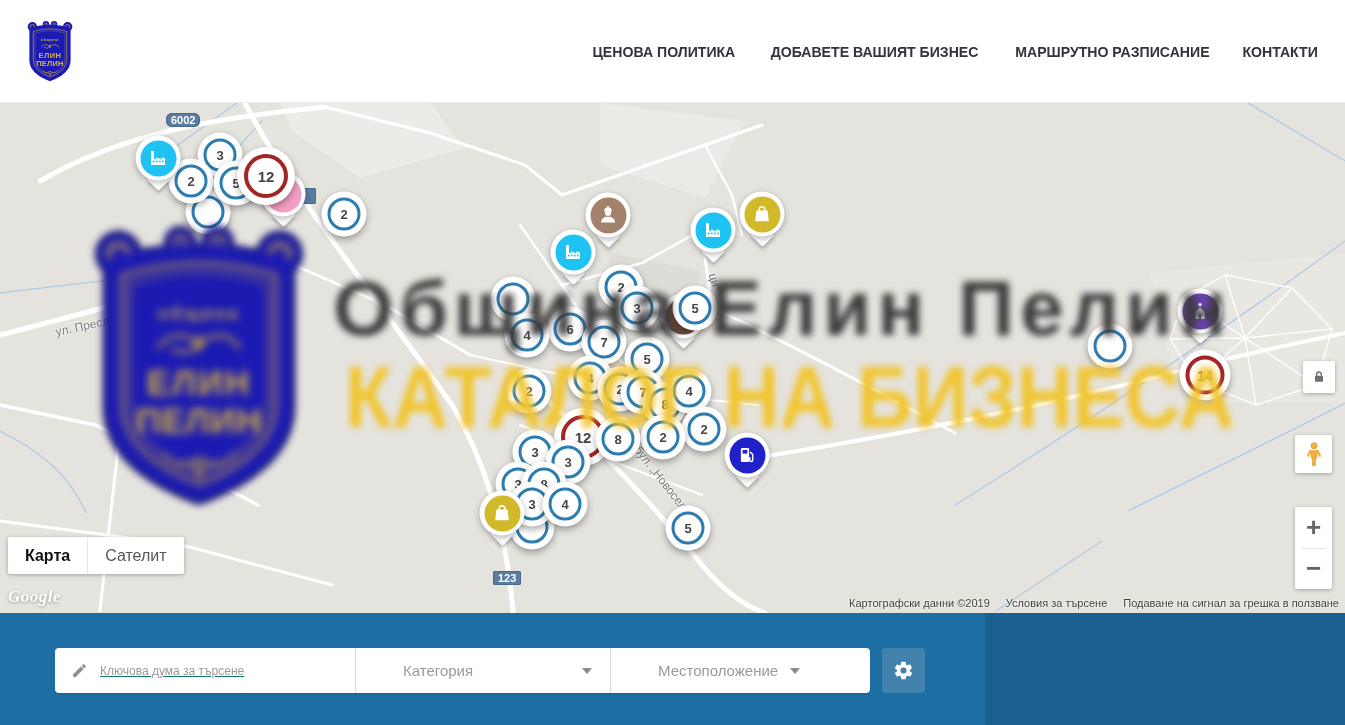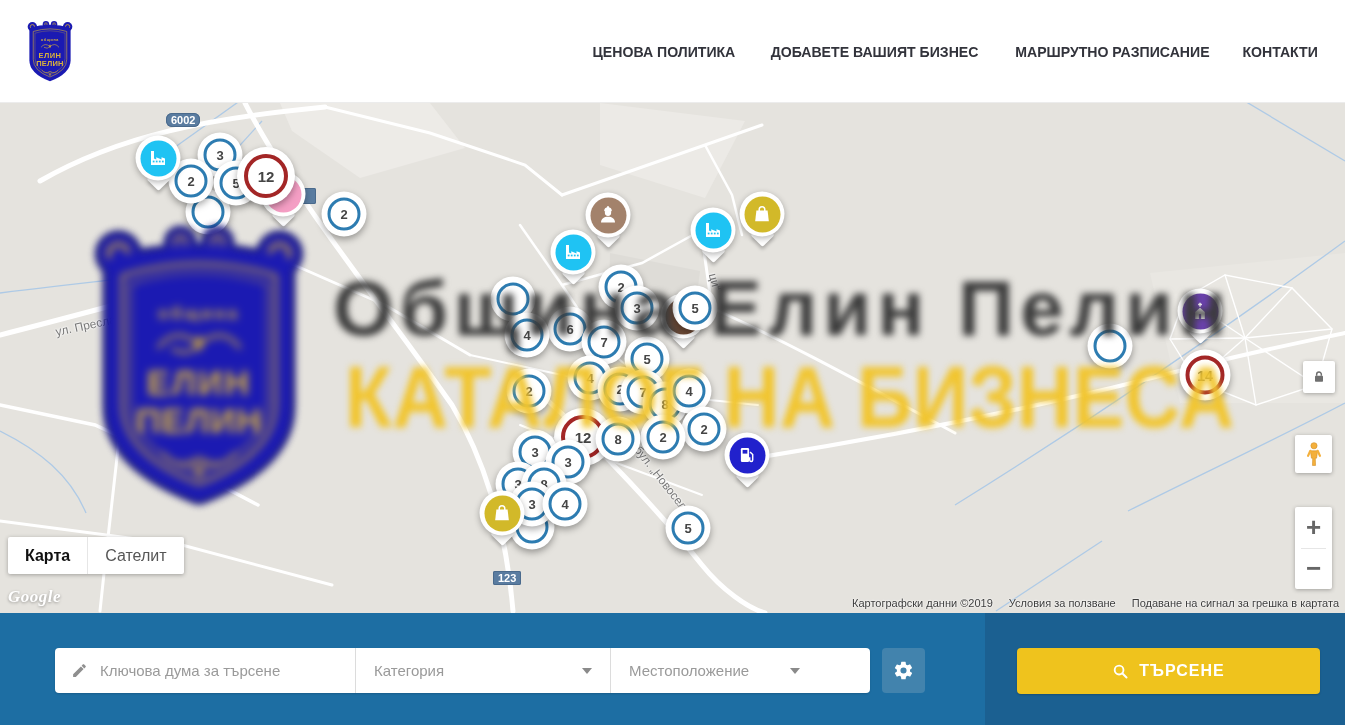--- a/index.html
+++ b/index.html
@@ -79,27 +79,27 @@
     color:#666; cursor:pointer; font-weight:bold; }
   .zoom-divider { height:1px; background:#e6e6e6; margin:0 6px; }
 
   
   .searchbar { position:absolute; left:0; top:613px; width:1345px; height:112px; background:#1d6ea3; z-index:30; }
   .searchbar-right { position:absolute; right:0; top:0; width:360px; height:112px; background:#1b6091; }
   .filters { position:absolute; left:55px; top:35px; width:815px; height:45px; background:#fff;
     border-radius:4px; display:flex; box-shadow:0 1px 2px rgba(0,0,0,.15); }
   .f-keyword { width:300px; display:flex; align-items:center; padding:0 12px 0 16px; }
   .f-keyword svg { width:17px; height:17px; margin-right:12px; flex:none; }
-  .f-keyword input { border:none; outline:none; width:100%; font-size:15px; color:#4c1d95;
-    font-family:"Liberation Sans", sans-serif; }
+  .f-keyword input { border:none; outline:none; width:100%; font-size:12px; color:#0f766e;
+    font-family:"Liberation Sans", sans-serif;text-decoration:underline; }
   .f-keyword input::placeholder { color:#9a9a9a; }
   .f-select { display:flex; align-items:center; justify-content:space-between; padding:0 18px;
     border-left:1px solid #dcdcdc; cursor:pointer; }
   .f-category { width:255px; } .f-location { width:208px; }
-  .f-select .ph { font-size:15px; color:#9a9a9a; }
+  .f-select .ph { font-size:15px; color:#9a9a9a;margin-left:29px; }
   .caret { width:0; height:0; border-left:5px solid transparent; border-right:5px solid transparent;
     border-top:6px solid #8a8a8a; }
   .gear-btn { position:absolute; left:882px; top:35px; width:43px; height:45px; background:#4283ad;
     border-radius:4px; display:flex; align-items:center; justify-content:center; cursor:pointer; }
   .gear-btn svg { width:21px; height:21px; }
   .search-btn { position:absolute; left:1017px; top:35px; width:303px; height:46px; background:#efc31d;
     border-radius:4px; display:flex; align-items:center; justify-content:center; gap:10px; cursor:pointer;
     box-shadow:0 1px 2px rgba(0,0,0,.2); }
   .search-btn svg { width:17px; height:17px; }
   .search-btn span { color:#fff; font-size:16px; font-weight:bold; letter-spacing:1px; }
@@ -449,22 +449,22 @@
       <div class="wm-subtitle">КАТАЛОГ НА БИЗНЕСА</div>
     </div>
 
     <div class="maptype">
       <div class="maptype-btn sel">Карта</div>
       <div class="maptype-btn unsel">Сателит</div>
     </div>
     <div class="google-logo">Google</div>
     <div class="attribution" id="attribution">
         <span>Картографски данни ©2019</span>
-        <span class="link">Условия за ползване</span>
-        <span class="link">Подаване на сигнал за грешка в картата</span>
+        <span class="link">Условия за търсене</span>
+        <span class="link">Подаване на сигнал за грешка в ползване</span>
       </div>
 
     <div class="ctrl ctrl-lock">
       <svg width="16" height="16" viewBox="0 0 24 24">
         <path d="M8.5 10V8a3.5 3.5 0 0 1 7 0v2" stroke="#6f6f6f" stroke-width="2.2" fill="none"></path>
         <rect x="6" y="10" width="12" height="9" rx="1" fill="#6f6f6f"></rect>
       </svg>
     </div>
     <div class="ctrl ctrl-pegman">
       <svg width="22" height="26" viewBox="0 0 24 28">
@@ -496,22 +496,15 @@
       <div class="f-select f-location">
         <span class="ph">Местоположение</span>
         <span class="caret"></span>
       </div>
     </div>
     <div class="gear-btn">
       <svg viewBox="0 0 24 24">
         <path fill="#fff" d="M19.4 13c.04-.32.06-.66.06-1s-.02-.68-.06-1l2.1-1.65a.5.5 0 0 0 .12-.64l-2-3.46a.5.5 0 0 0-.6-.22l-2.5 1a7.3 7.3 0 0 0-1.7-1l-.4-2.65A.5.5 0 0 0 13.9 2h-4a.5.5 0 0 0-.5.42l-.4 2.65c-.6.26-1.17.6-1.7 1l-2.5-1a.5.5 0 0 0-.6.22l-2 3.46a.5.5 0 0 0 .12.64L4.5 11c-.04.32-.06.66-.06 1s.02.68.06 1l-2.1 1.65a.5.5 0 0 0-.12.64l2 3.46c.14.24.42.34.6.22l2.5-1c.53.4 1.1.74 1.7 1l.4 2.65a.5.5 0 0 0 .5.42h4a.5.5 0 0 0 .5-.42l.4-2.65c.6-.26 1.17-.6 1.7-1l2.5 1c.24.1.5 0 .6-.22l2-3.46a.5.5 0 0 0-.12-.64L19.4 13zm-7.4 2.5a3.5 3.5 0 1 1 0-7 3.5 3.5 0 0 1 0 7z"></path>
       </svg>
     </div>
-    <div class="search-btn">
-      <svg viewBox="0 0 24 24">
-        <circle cx="10" cy="10" r="6.2" stroke="#fff" stroke-width="2.6" fill="none"></circle>
-        <path d="M14.8 14.8 L20.5 20.5" stroke="#fff" stroke-width="2.8" stroke-linecap="round"></path>
-      </svg>
-      <span>ТЪРСЕНЕ</span>
-    </div>
   </div>
 
 </div>
 
 </body></html>

